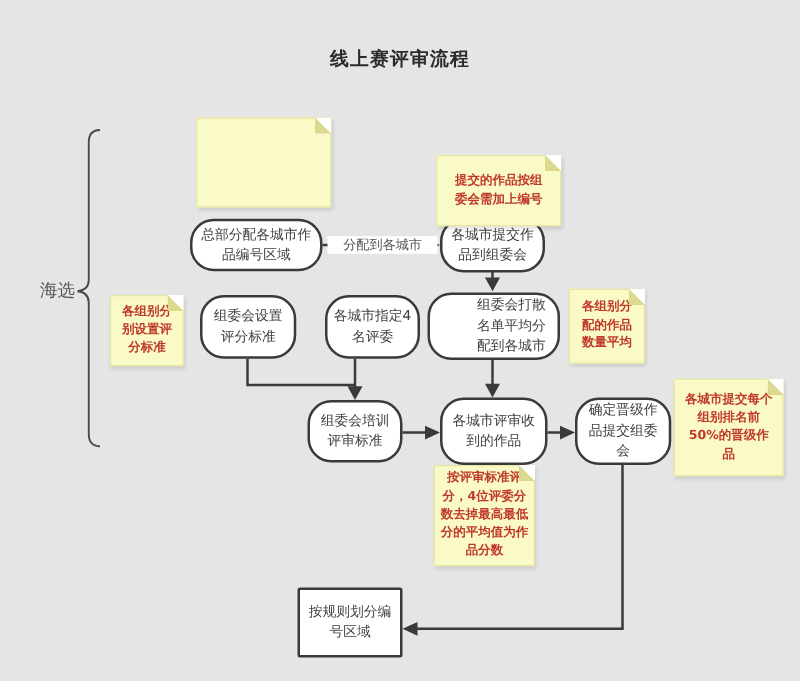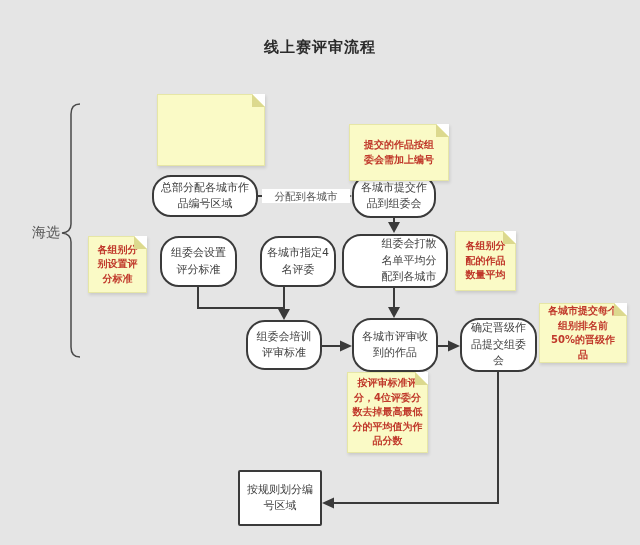--- a/index.html
+++ b/index.html
@@ -39,21 +39,21 @@
     position:absolute; z-index:2;
     background:var(--note-bg); border:1px solid var(--note-border);
     color:var(--note-text); font-size:10px; line-height:1.45; font-weight:bold;
     display:flex; align-items:center; justify-content:center; text-align:center;
     box-shadow:1px 2px 3px rgba(0,0,0,0.12);
   }
   .note-1{left:157px; top:94px;  width:108px; height:72px; padding:2px 10px;}
   .note-2{left:349px; top:112px; width:100px; height:57px; padding:2px 10px;margin-top:12px;}
   .note-3{left:88px;  top:236px; width:59px;  height:57px; padding:2px 4px;}
   .note-4{left:455px; top:231px; width:61px;  height:60px; padding:2px 8px;}
-  .note-5{left:539px; top:303px; width:88px;  height:60px; padding:2px 7px;}
+  .note-5{left:539px; top:303px; width:88px;  height:78px; padding:2px 7px;}
   .note-6{left:347px; top:372px; width:81px;  height:81px; padding:2px 4px;}
 
   .fold{position:absolute; top:-1px; right:-1px; width:13px; height:13px;}
   .fold::before{content:""; position:absolute; inset:0; background:#fff;
     clip-path:polygon(0 0,100% 0,100% 100%);}
   .fold::after{content:""; position:absolute; inset:0; background:var(--note-fold);
     clip-path:polygon(0 0,100% 100%,0 100%);}
 
   .edge-label{
     position:absolute; z-index:3; left:262px; top:189px; width:88px; height:14px;

